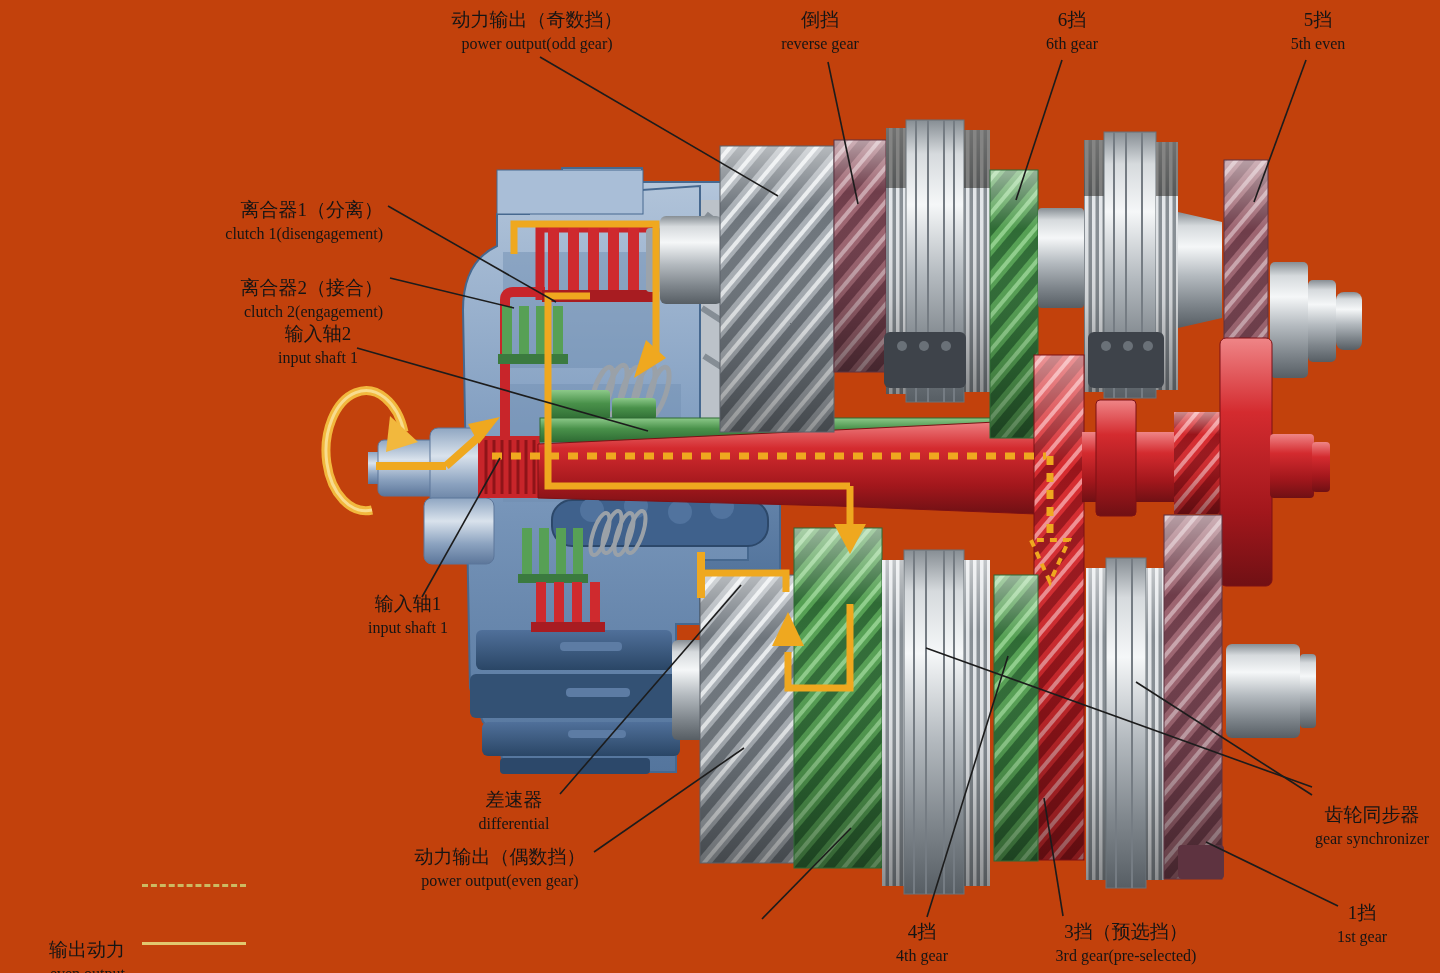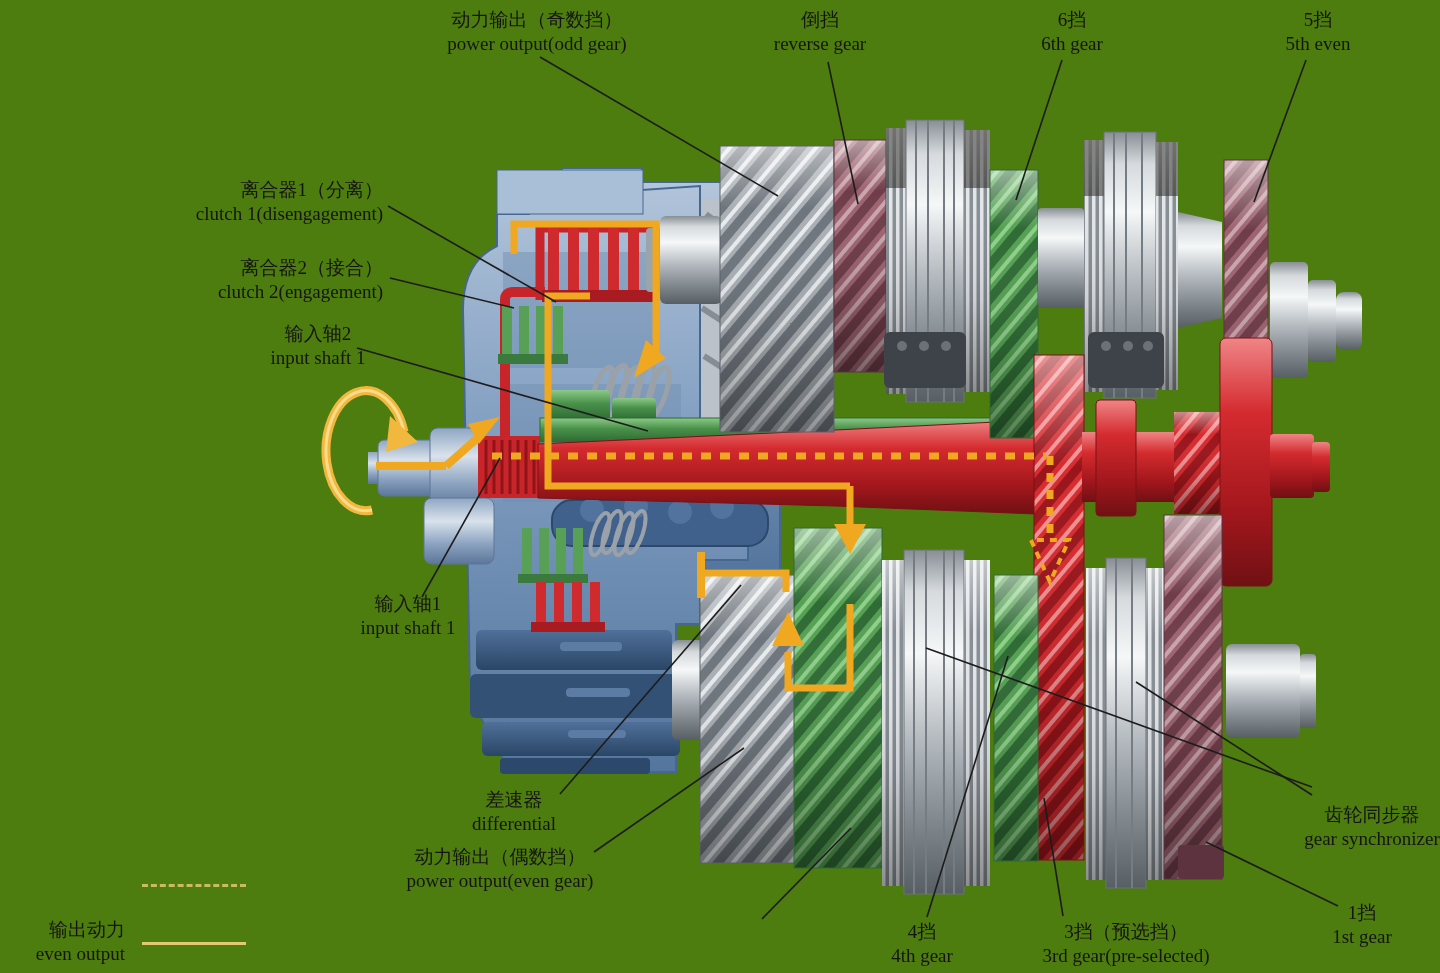--- a/index.html
+++ b/index.html
@@ -1,23 +1,23 @@
 <!DOCTYPE html>
 <html><head>
 <meta charset="utf-8">
 <style>
   html,body{margin:0;padding:0;background:#fff;}
-  .stage{position:relative;width:1440px;height:973px;background:#4d7c0f;overflow:hidden;
+  .stage{position:relative;width:1440px;height:973px;background:#c2410c;overflow:hidden;
          font-family:"Liberation Serif",serif;}
   .stage svg{position:absolute;left:0;top:0;}
   .lbl{position:absolute;font-size:19px;line-height:24px;color:#151515;
        text-align:center;white-space:nowrap;}
-  .lbl .en{font-size:19px;}
+  .lbl .en{font-size:16px;}
   .lbl.center{transform:translateX(-50%);}
-  .lbl.rt{text-align:right;}
+  .lbl.rt{text-align:right;margin-top:20px;}
   .legend-line{position:absolute;width:104px;height:0;}
   .legend-line.dashed{border-top:3px dashed #ccba62;}
   .legend-line.solid{border-top:3px solid #e2c86f;}
 </style>
 </head>
 <body>
 
 <div class="stage">
 
 <svg width="1440" height="973" viewBox="0 0 1440 973">

